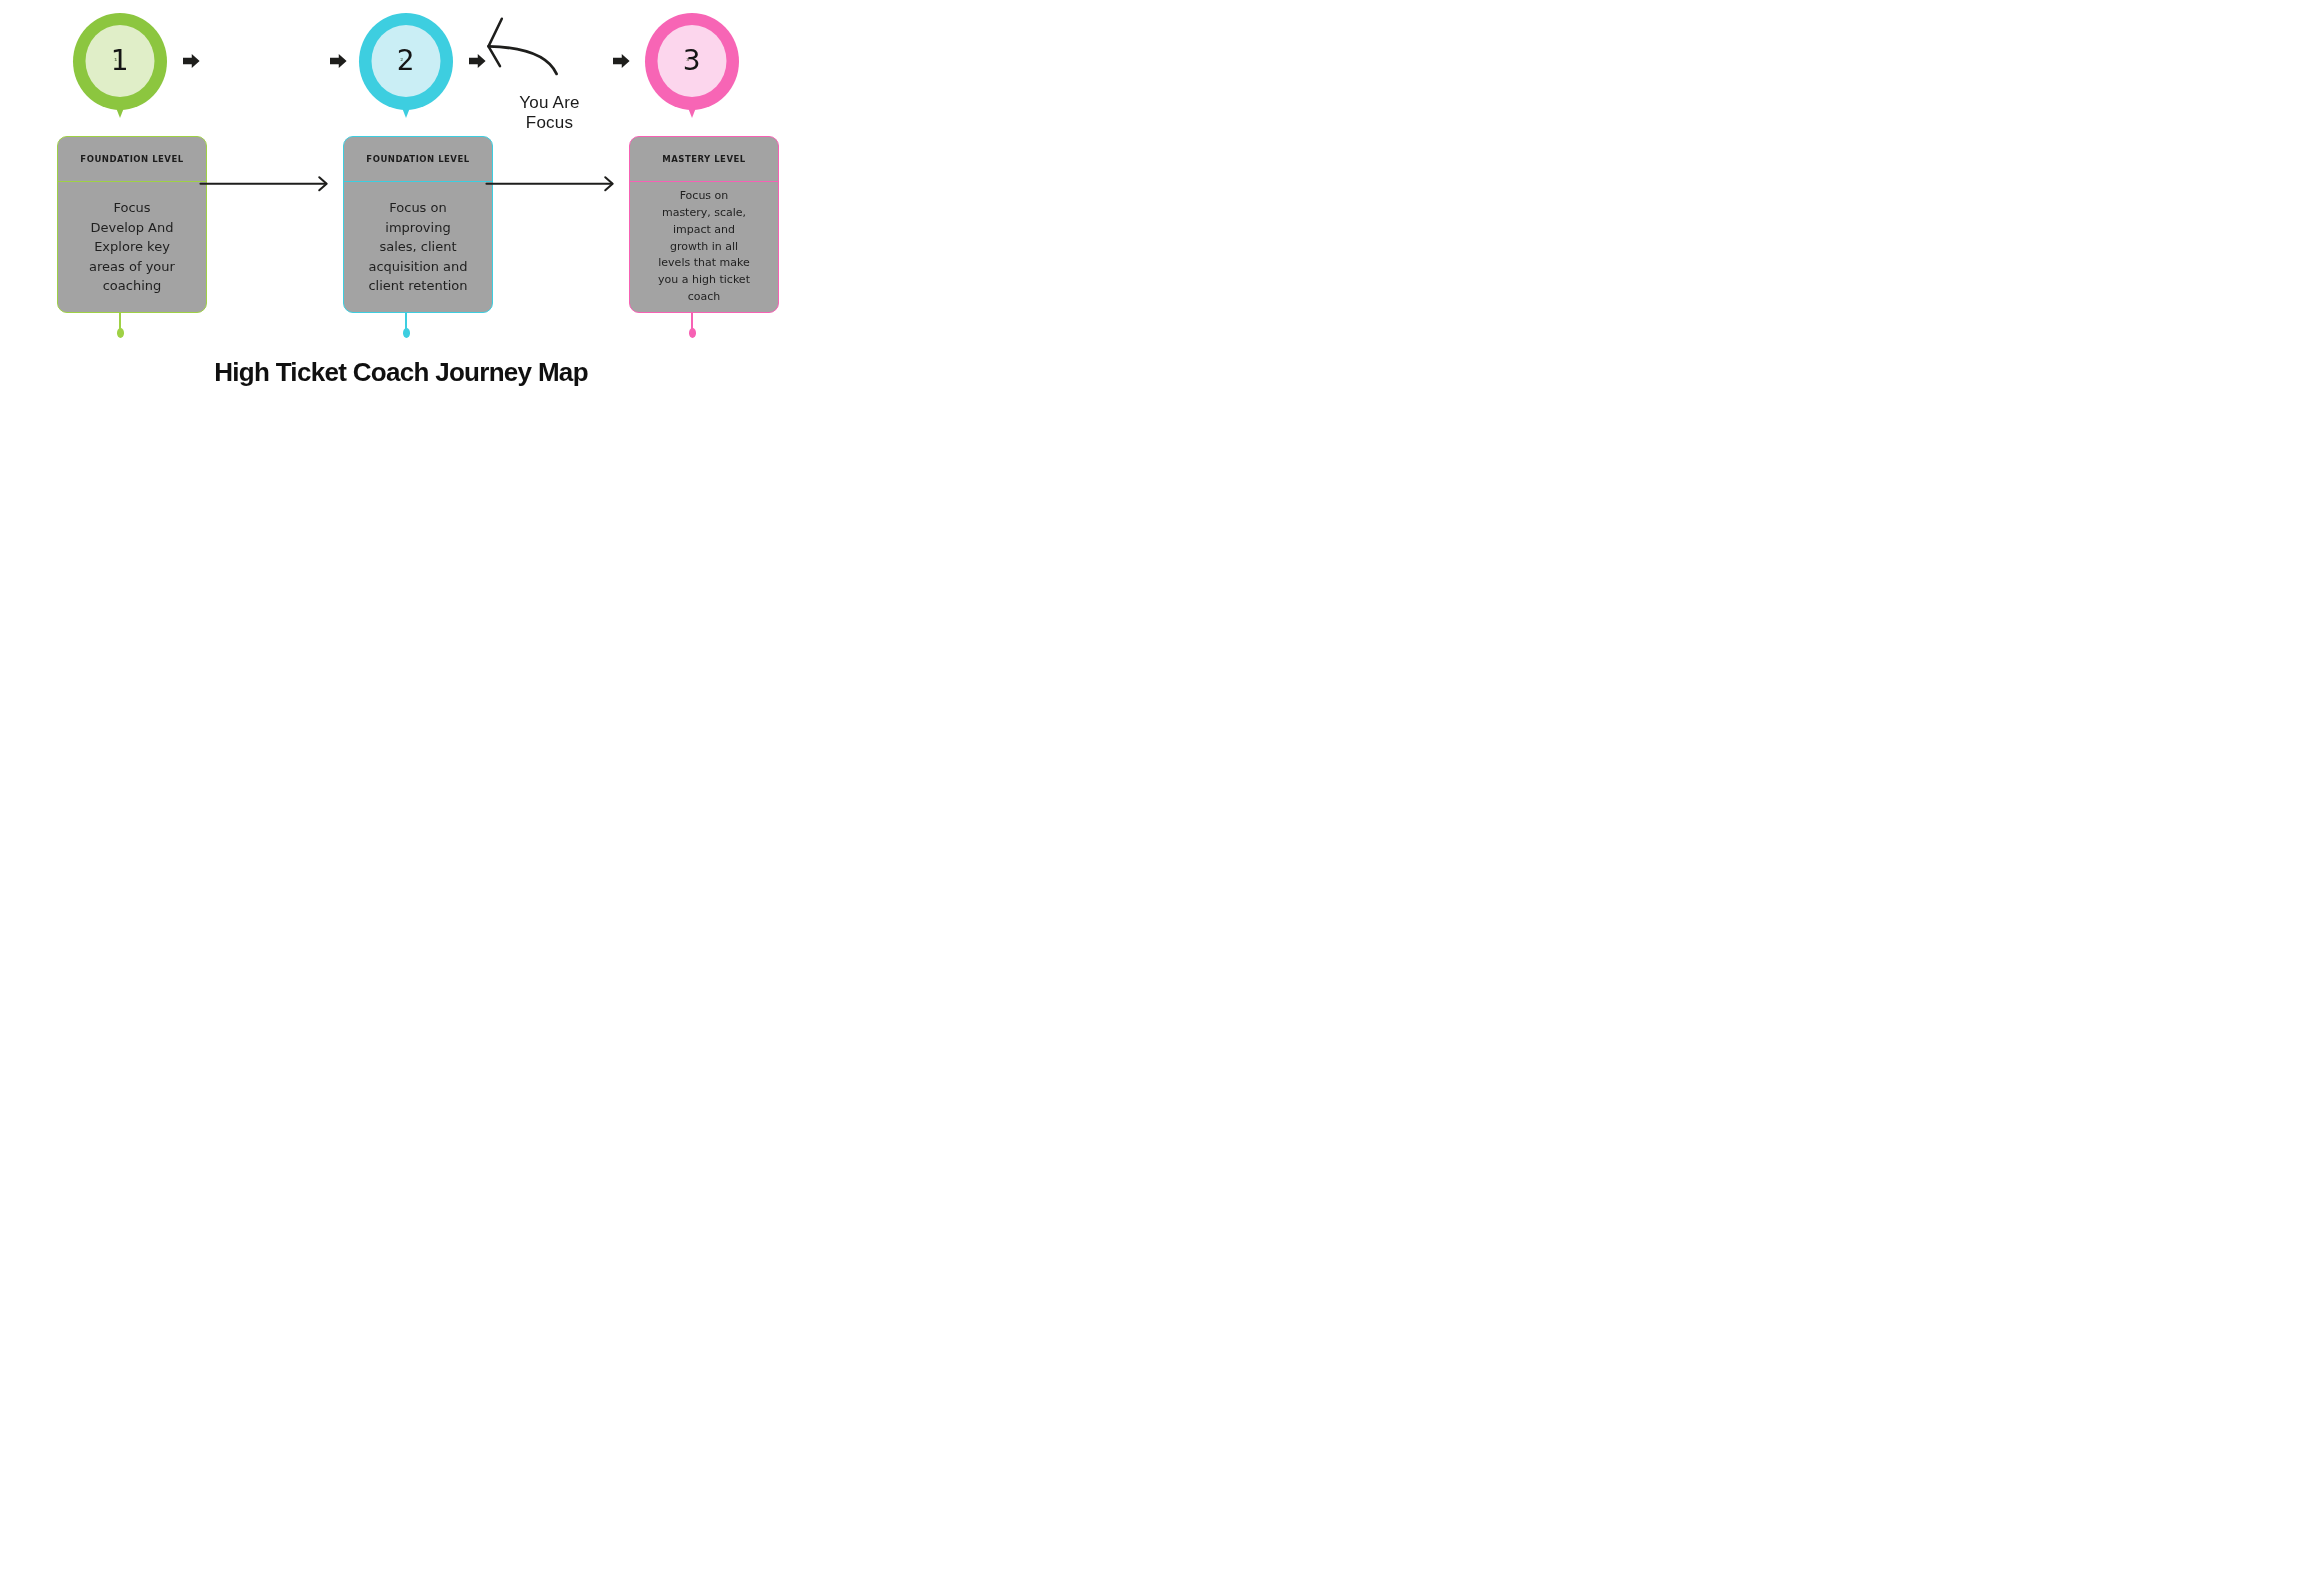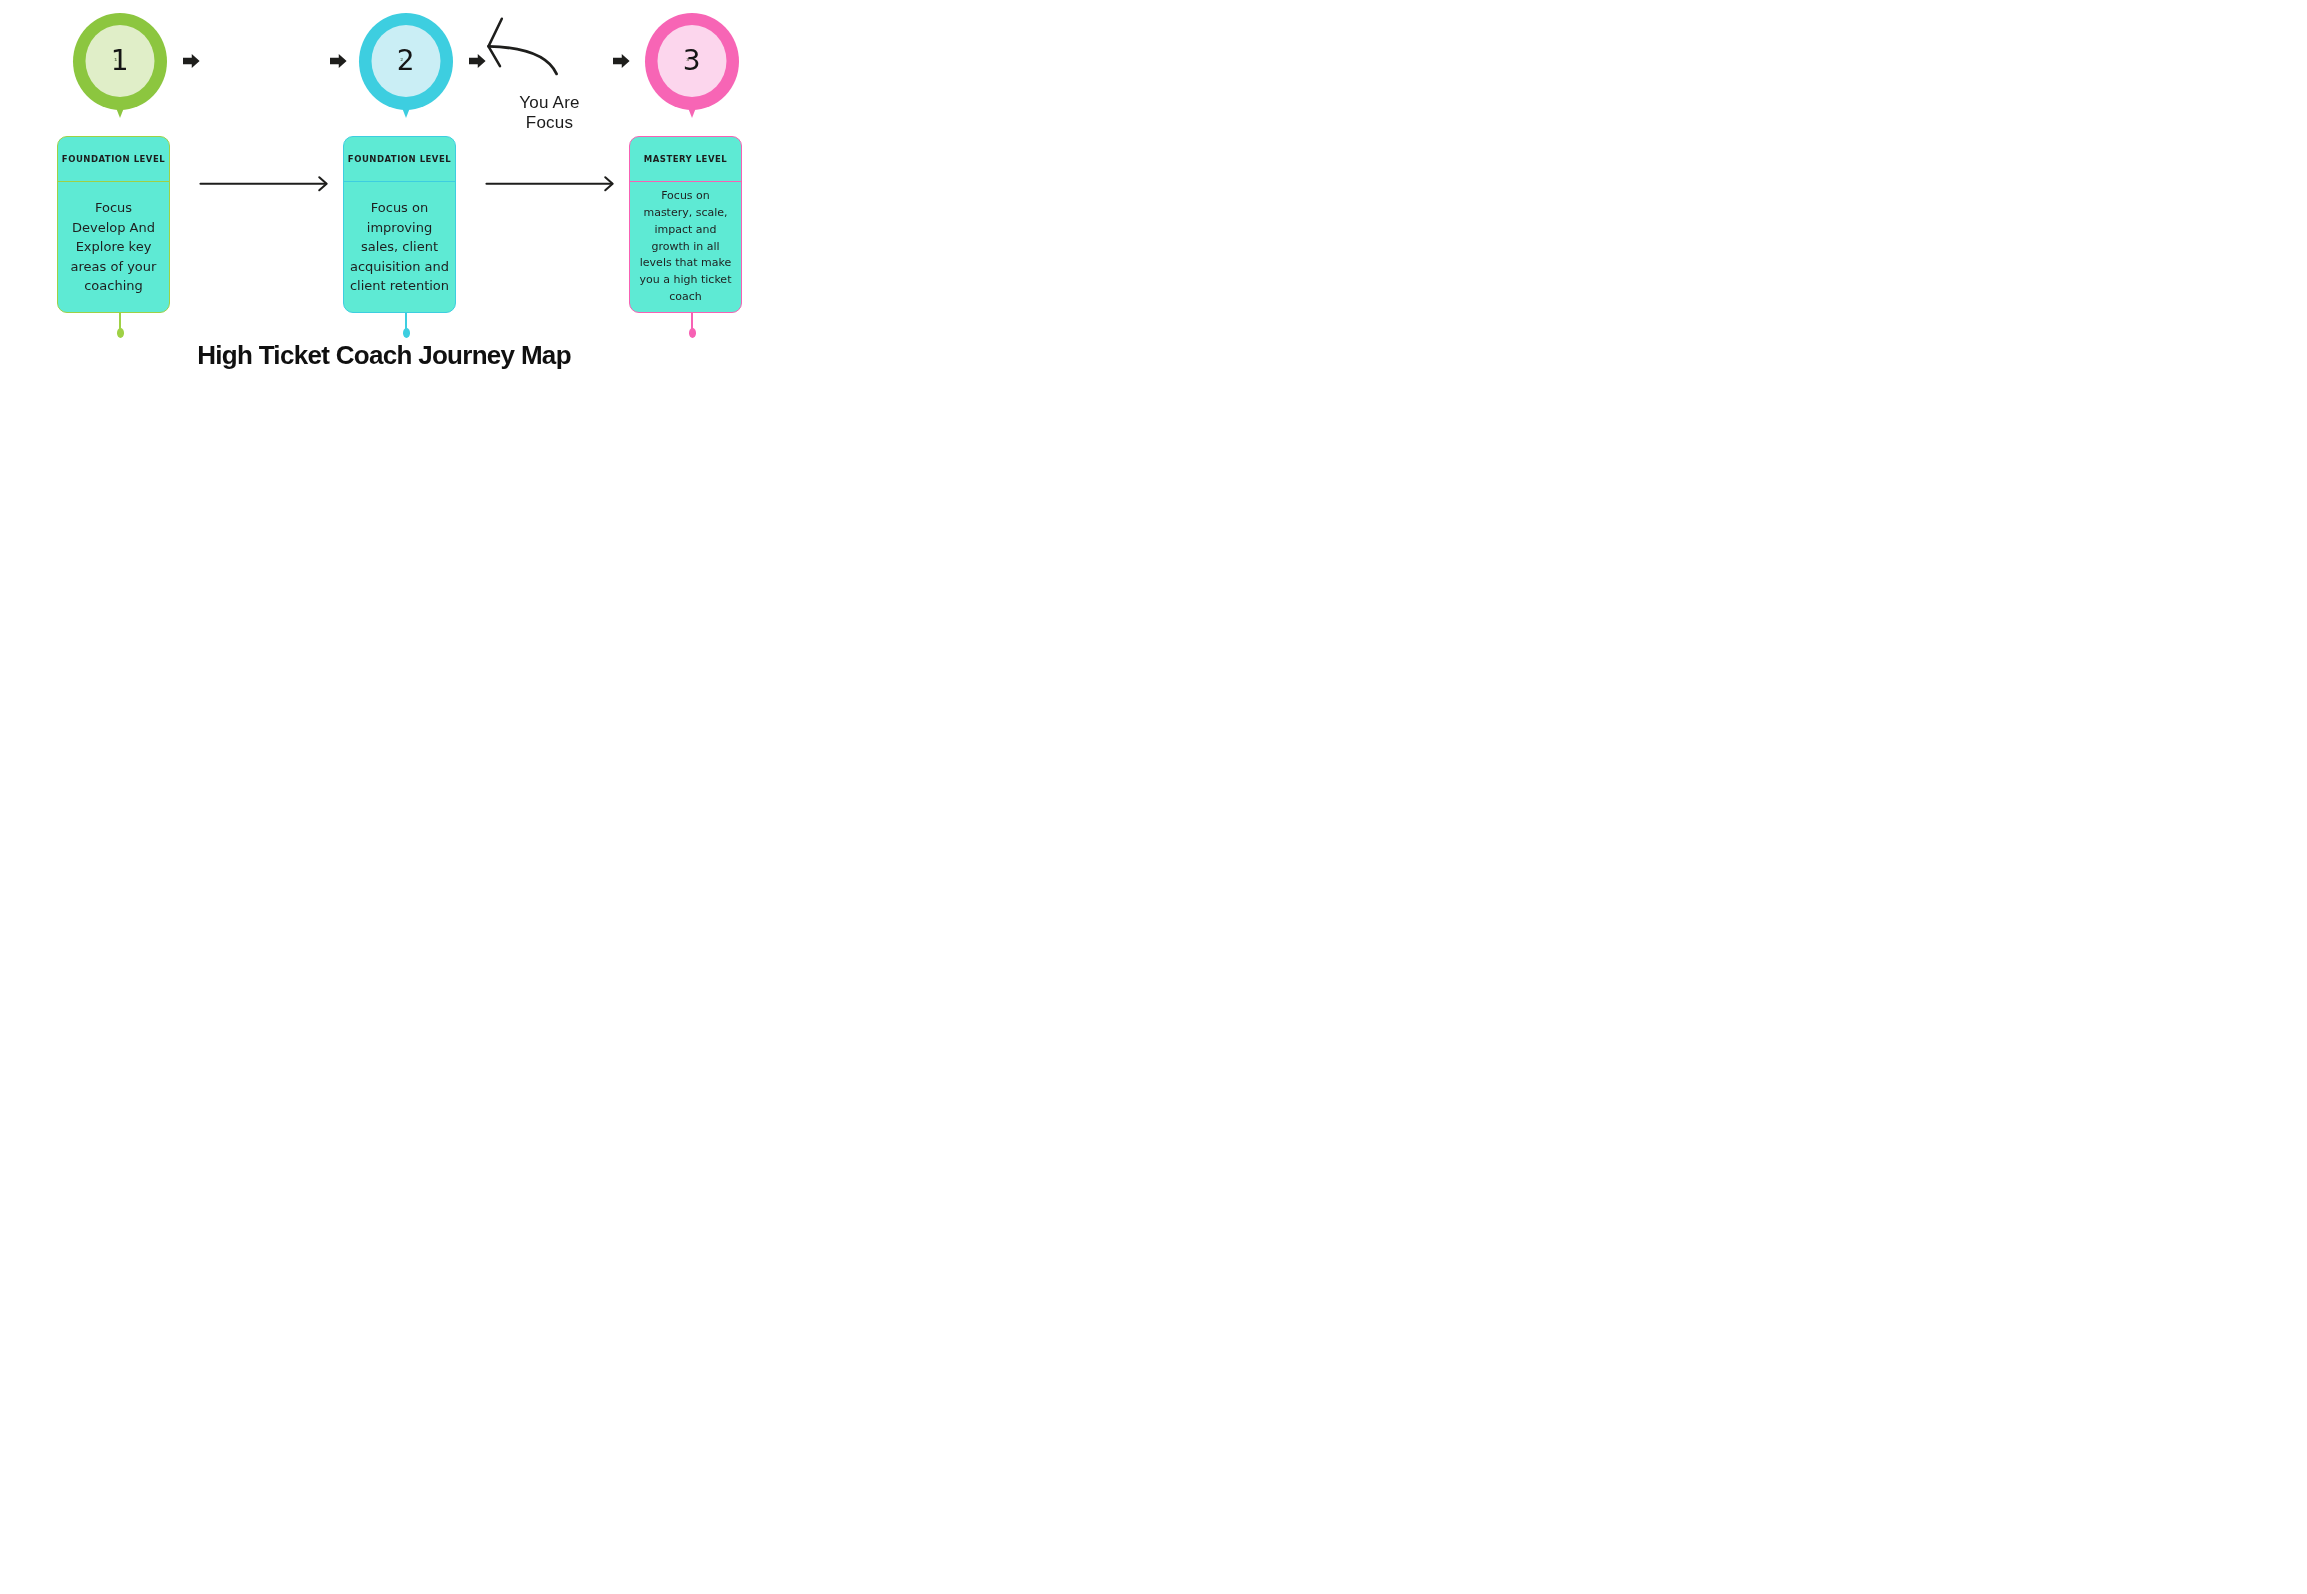--- a/index.html
+++ b/index.html
@@ -14,22 +14,22 @@
   .pin-tail{position:absolute;left:50%;top:91px;width:21px;height:27px;
             transform:translateX(-50%);background:var(--ring);
             clip-path:polygon(0 0,100% 0,50% 100%);}
   .pin-inner{position:absolute;left:50%;top:50%;width:69px;height:72px;
              transform:translate(-50%,-50%);border-radius:50%;background:var(--fill);
              display:flex;align-items:center;justify-content:center;}
   .num{font-size:28px;line-height:1;color:#151515;}
   .artifact{position:absolute;left:42%;top:46%;font-size:4.2px;font-weight:700;
             color:rgba(20,40,5,.65);line-height:1;}
 
-  .card{position:absolute;left:0;top:136px;width:113px;height:177px;
-        border:1.8px solid var(--line);border-radius:10px;background:#5eead4;
+  .card{position:absolute;left:0;top:136px;width:150px;height:177px;
+        border:1.8px solid var(--line);border-radius:10px;background:#a3a3a3;
         box-sizing:border-box;display:flex;flex-direction:column;}
   .card-header{flex:0 0 44px;display:flex;align-items:center;justify-content:center;
                border-bottom:1.8px solid var(--line);font-weight:700;font-size:8.5px;
                letter-spacing:0.5px;color:var(--text,#1c1c1c);text-align:center;padding:0 2.8px;}
   .card-body{flex:1;display:flex;align-items:center;justify-content:center;padding:1.8px 5.5px;}
   .desc{margin:0;white-space:pre-line;text-align:center;font-size:13px;
         line-height:1.5;color:#1f1f1f;}
   .desc-small{font-size:11px;line-height:1.52;}
 
   .stem{position:absolute;left:50%;top:313px;width:1.8px;height:16.6px;margin-left:-0.9px;
@@ -45,21 +45,21 @@
                  stroke-linecap:round;stroke-linejoin:round;}
   .curve{position:absolute;left:471px;top:10px;}
   .curve path{stroke:var(--arrow,#1e1e1c);stroke-width:6;fill:none;stroke-linecap:round;}
   .curve polyline{stroke:var(--arrow,#1e1e1c);stroke-width:5.5;fill:none;
                   stroke-linecap:round;stroke-linejoin:round;}
 
   
   .yah{position:absolute;left:496px;top:93px;width:107px;text-align:center;
        font-family:"Liberation Sans",sans-serif;font-size:17px;color:#1b1b1b;
        letter-spacing:0.2px;}
-  .title{position:absolute;left:0;top:340px;width:768px;margin:0;text-align:center;
+  .title{position:absolute;left:0;top:340px;width:768px;margin:17px;text-align:center;
          font-family:"Liberation Sans",sans-serif;font-weight:700;font-size:26px;
          letter-spacing:-0.7px;color:#101010;}
 </style>
 </head>
 <body>
 
 <div class="stage">
 
   <div class="col" style="left: 57px; --ring: #8CC63F; --fill: #E0EEC8; --line: #9FD145;">
     <div>

